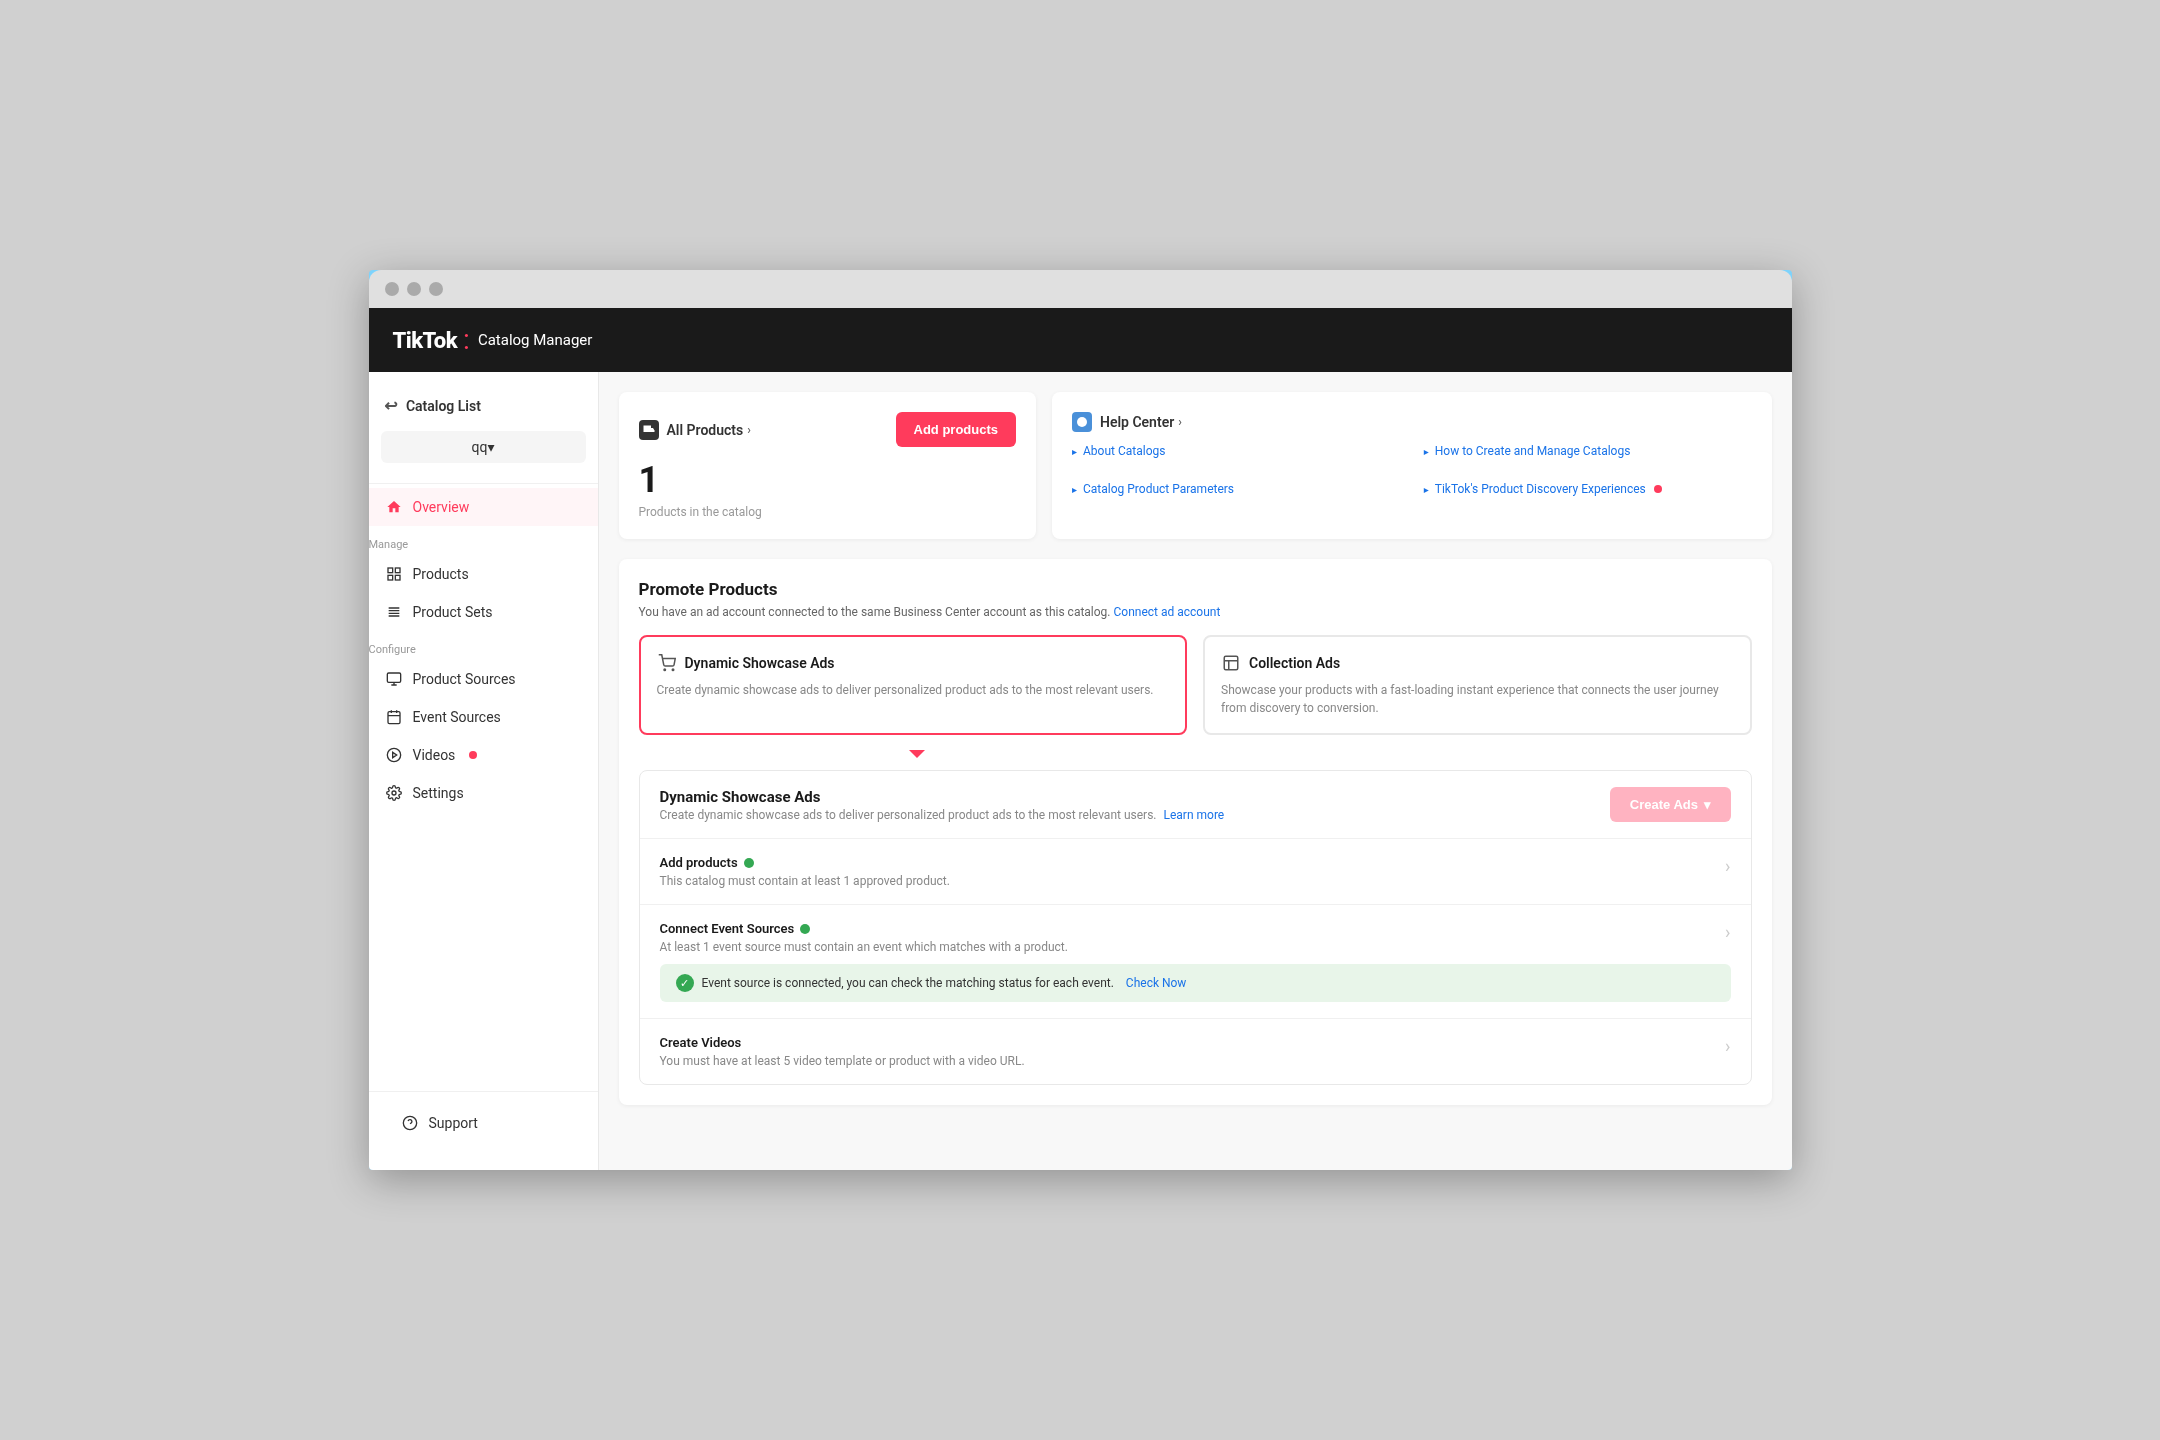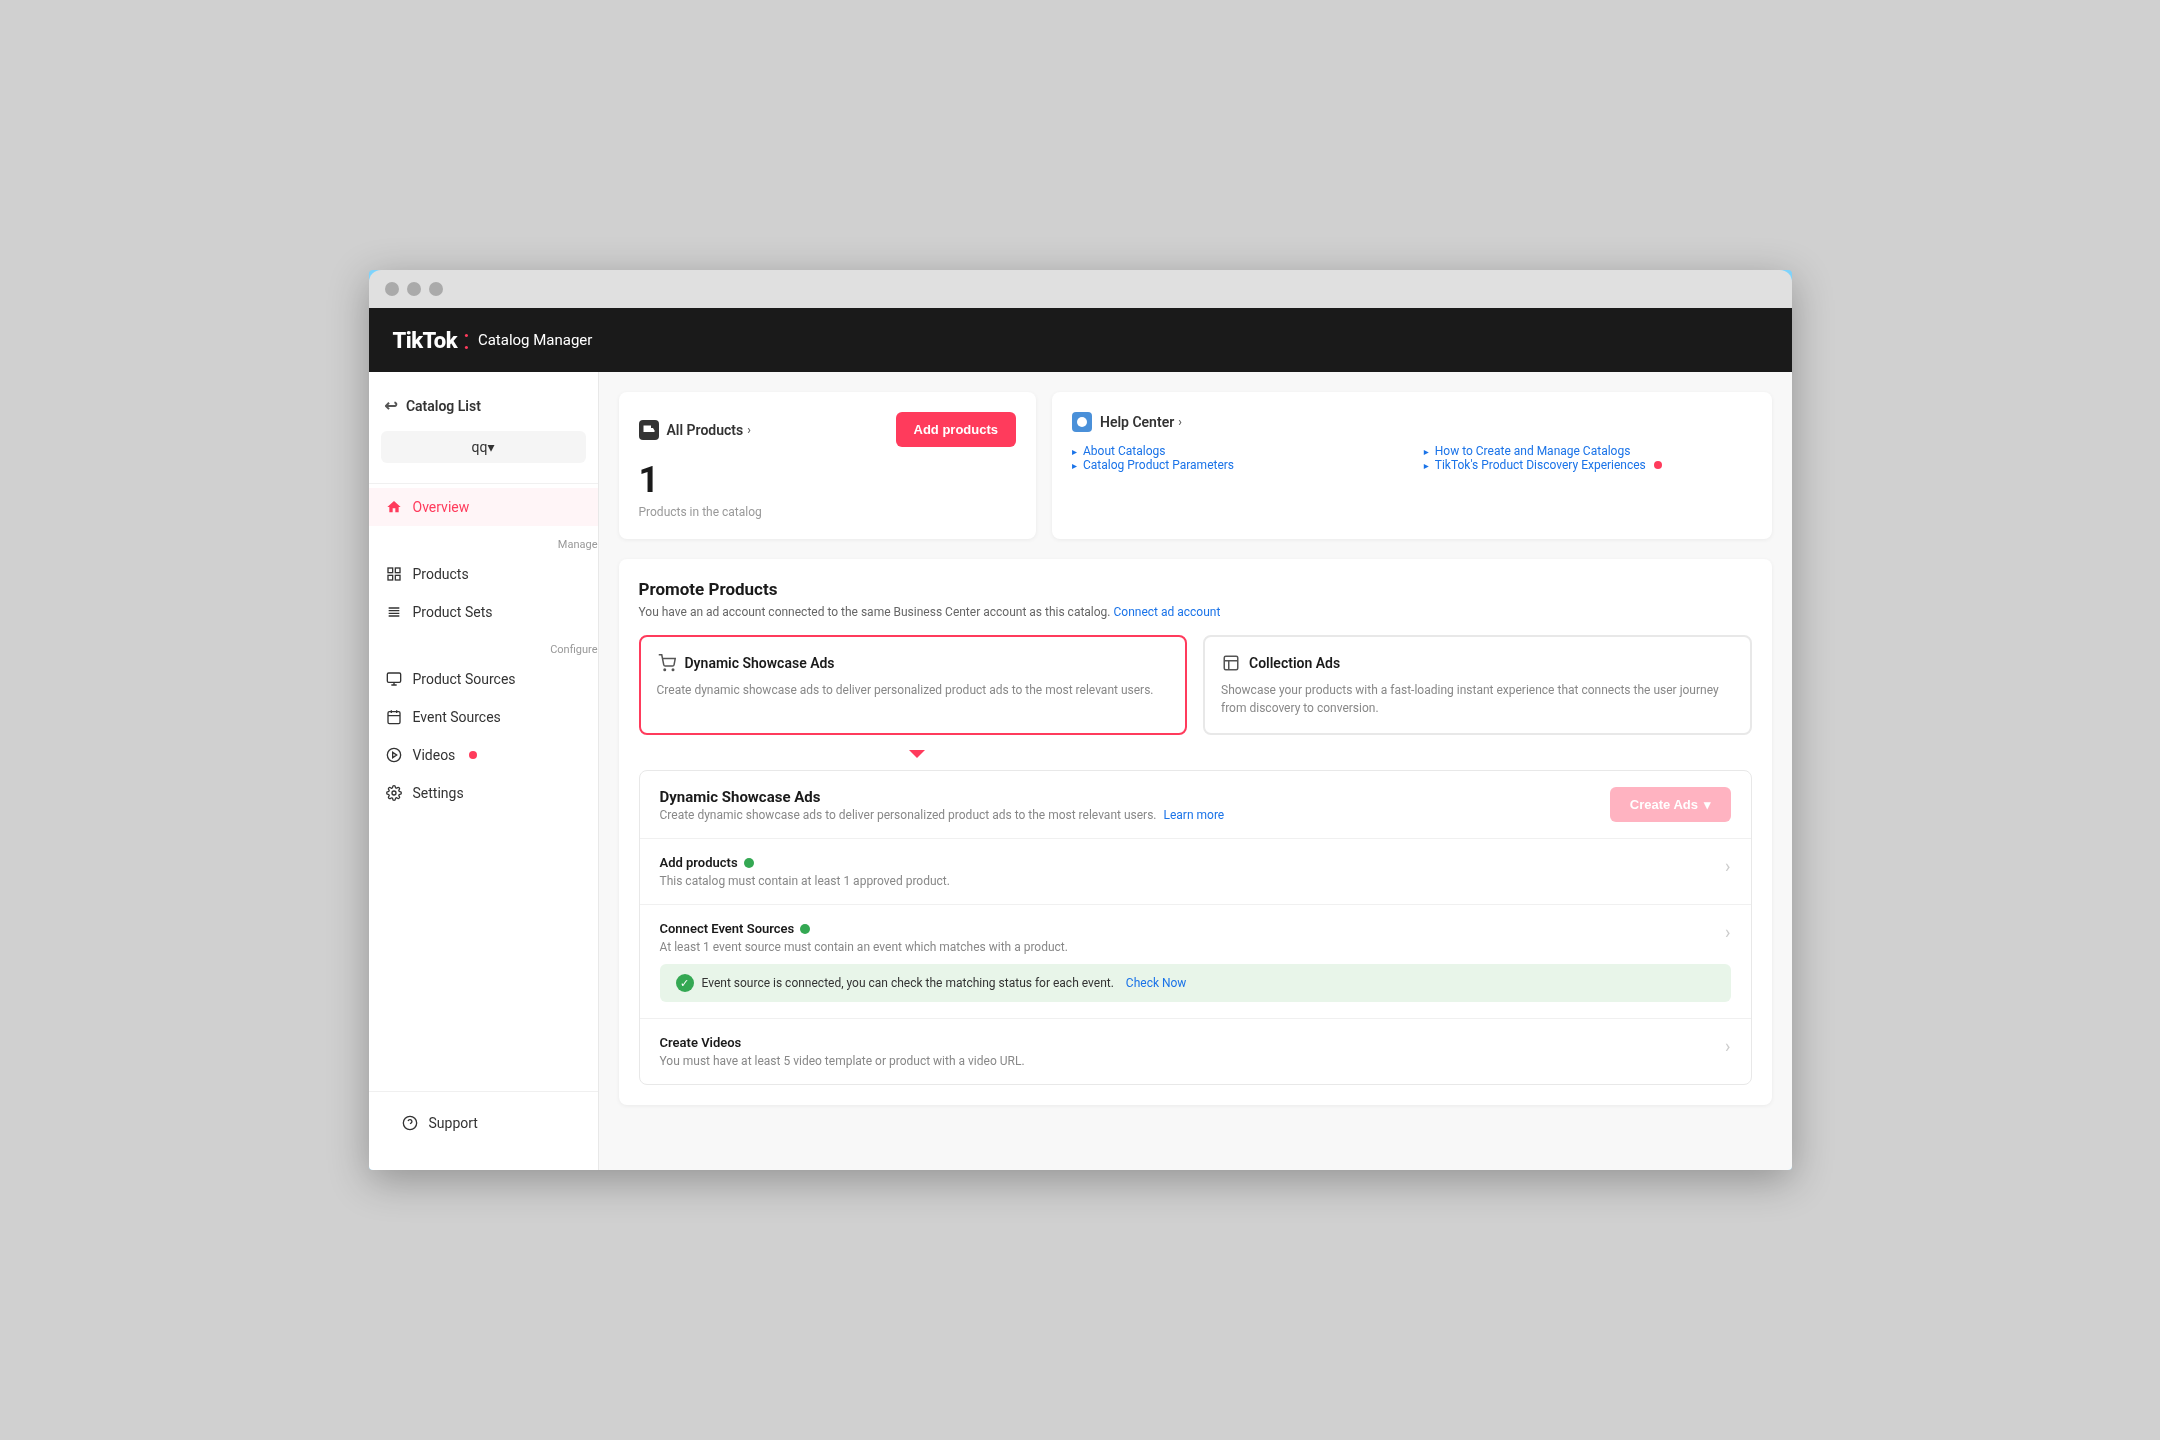--- a/index.html
+++ b/index.html
@@ -106,21 +106,20 @@
       height: 1px;
       background: #f0f0f0;
       margin: 4px 0;
     }
     .sidebar-section-label {
       font-size: 11px;
       color: #999;
       padding: 12px 0 4px;
       text-transform: none;
       letter-spacing: 0;
-      text-align: right;
     }
     .sidebar-item {
       display: flex;
       align-items: center;
       gap: 10px;
       padding: 10px 16px;
       cursor: pointer;
       font-size: 14px;
       color: #333;
       border-radius: 0;
@@ -225,21 +224,21 @@
       color: #1a1a1a;
       margin-bottom: 4px;
     }
     .product-count-label {
       font-size: 12px;
       color: #999;
     }
     .help-links {
       display: grid;
       grid-template-columns: 1fr 1fr;
-      gap: 0 24px;
+      gap: 24px 24px;
       margin-top: 8px;
     }
     .help-link {
       display: flex;
       align-items: center;
       gap: 6px;
       font-size: 12px;
       color: #1a73e8;
       cursor: pointer;
     }

